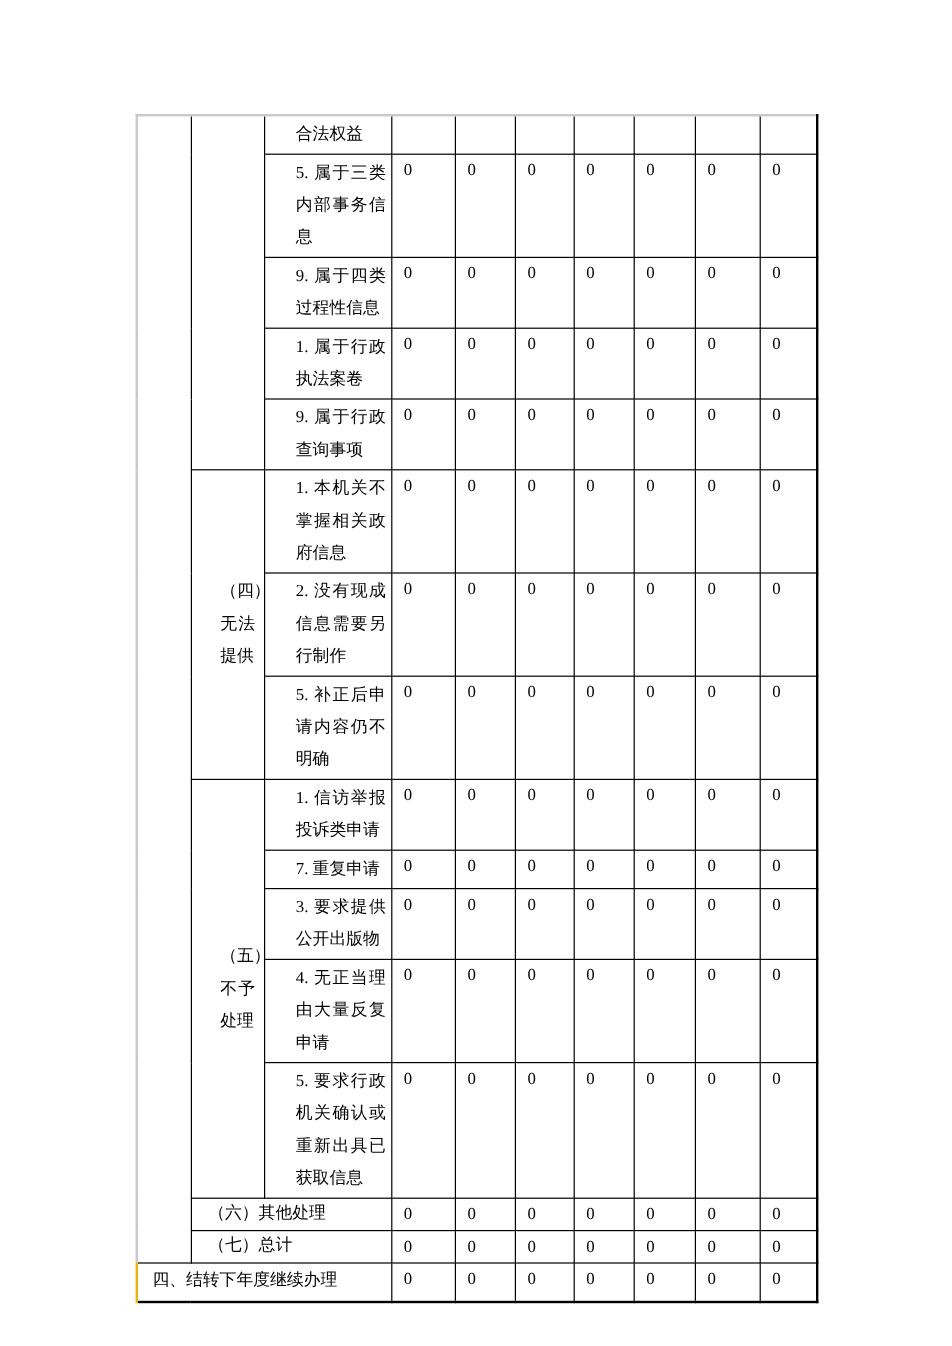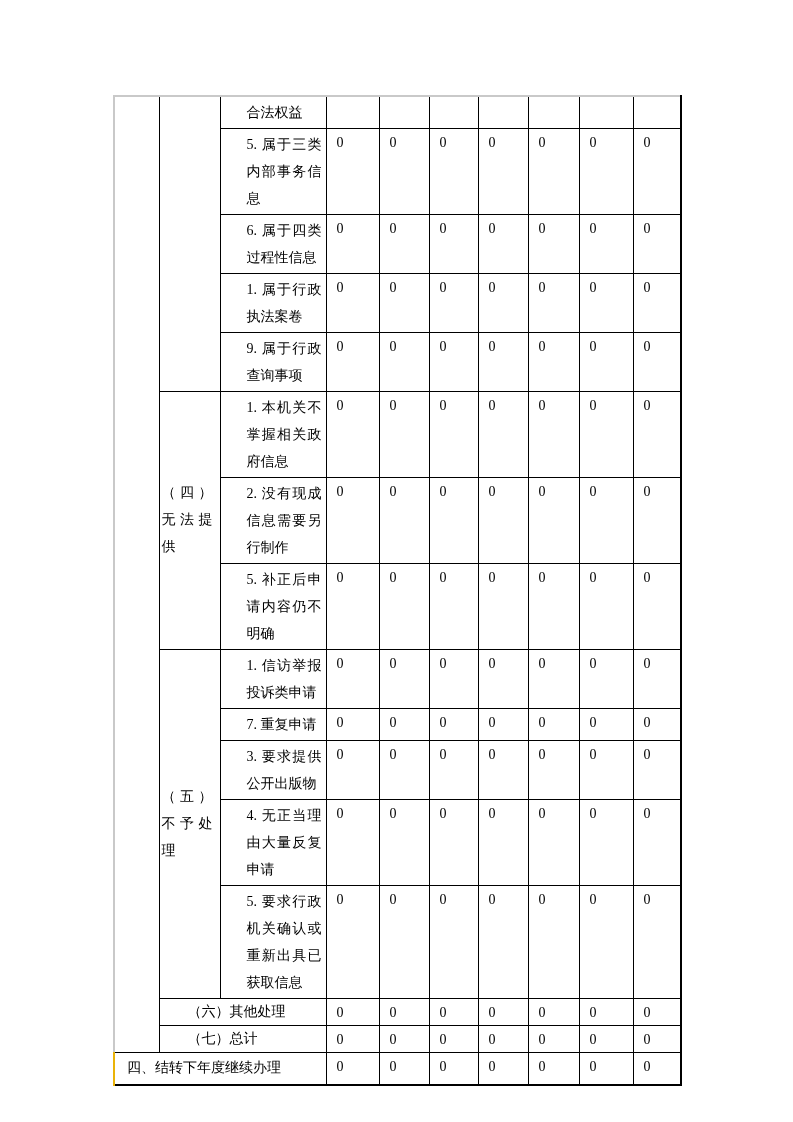--- a/index.html
+++ b/index.html
@@ -44,31 +44,30 @@
     line-height: 27px;
     padding: 2px 4px 2px 26px;
     text-align: justify;
     text-justify: inter-character;
     text-align-last: left;
   }
   
   td.group {
     vertical-align: middle;
     line-height: 27px;
-    padding: 2px 7px 2px 2px;
+    padding: 2px 7px 2px 24px;
     text-align: justify;
     text-justify: inter-character;
     text-align-last: left;
-    font-family: Liberation Mono, monospace;
   }
   
   td.wide {
     vertical-align: middle;
     line-height: 22px;
-    padding: 2px 4px 2px 28px;
+    padding: 2px 4px 2px 14px;
     font-family: Liberation Serif, serif;
   }
   
   td.full {
     vertical-align: middle;
     line-height: 22px;
     padding: 2px 4px 2px 12px;
     border-left: 2px solid #eab308;
   }
   
@@ -111,21 +110,21 @@
         <td class="item">5. 属于三类内部事务信息</td>
       <td class="v">0</td>
           <td class="v">0</td>
           <td class="v">0</td>
           <td class="v">0</td>
           <td class="v">0</td>
           <td class="v">0</td>
           <td class="v">0</td>
         </tr>
       <tr style="height:55px">
-        <td class="item">6. 属于四类过程性信息</td>
+        <td class="item">9. 属于四类过程性信息</td>
       <td class="v">0</td>
           <td class="v">0</td>
           <td class="v">0</td>
           <td class="v">0</td>
           <td class="v">0</td>
           <td class="v">0</td>
           <td class="v">0</td>
         </tr>
       <tr style="height:53px">
         <td class="item">1. 属于行政执法案卷</td>

